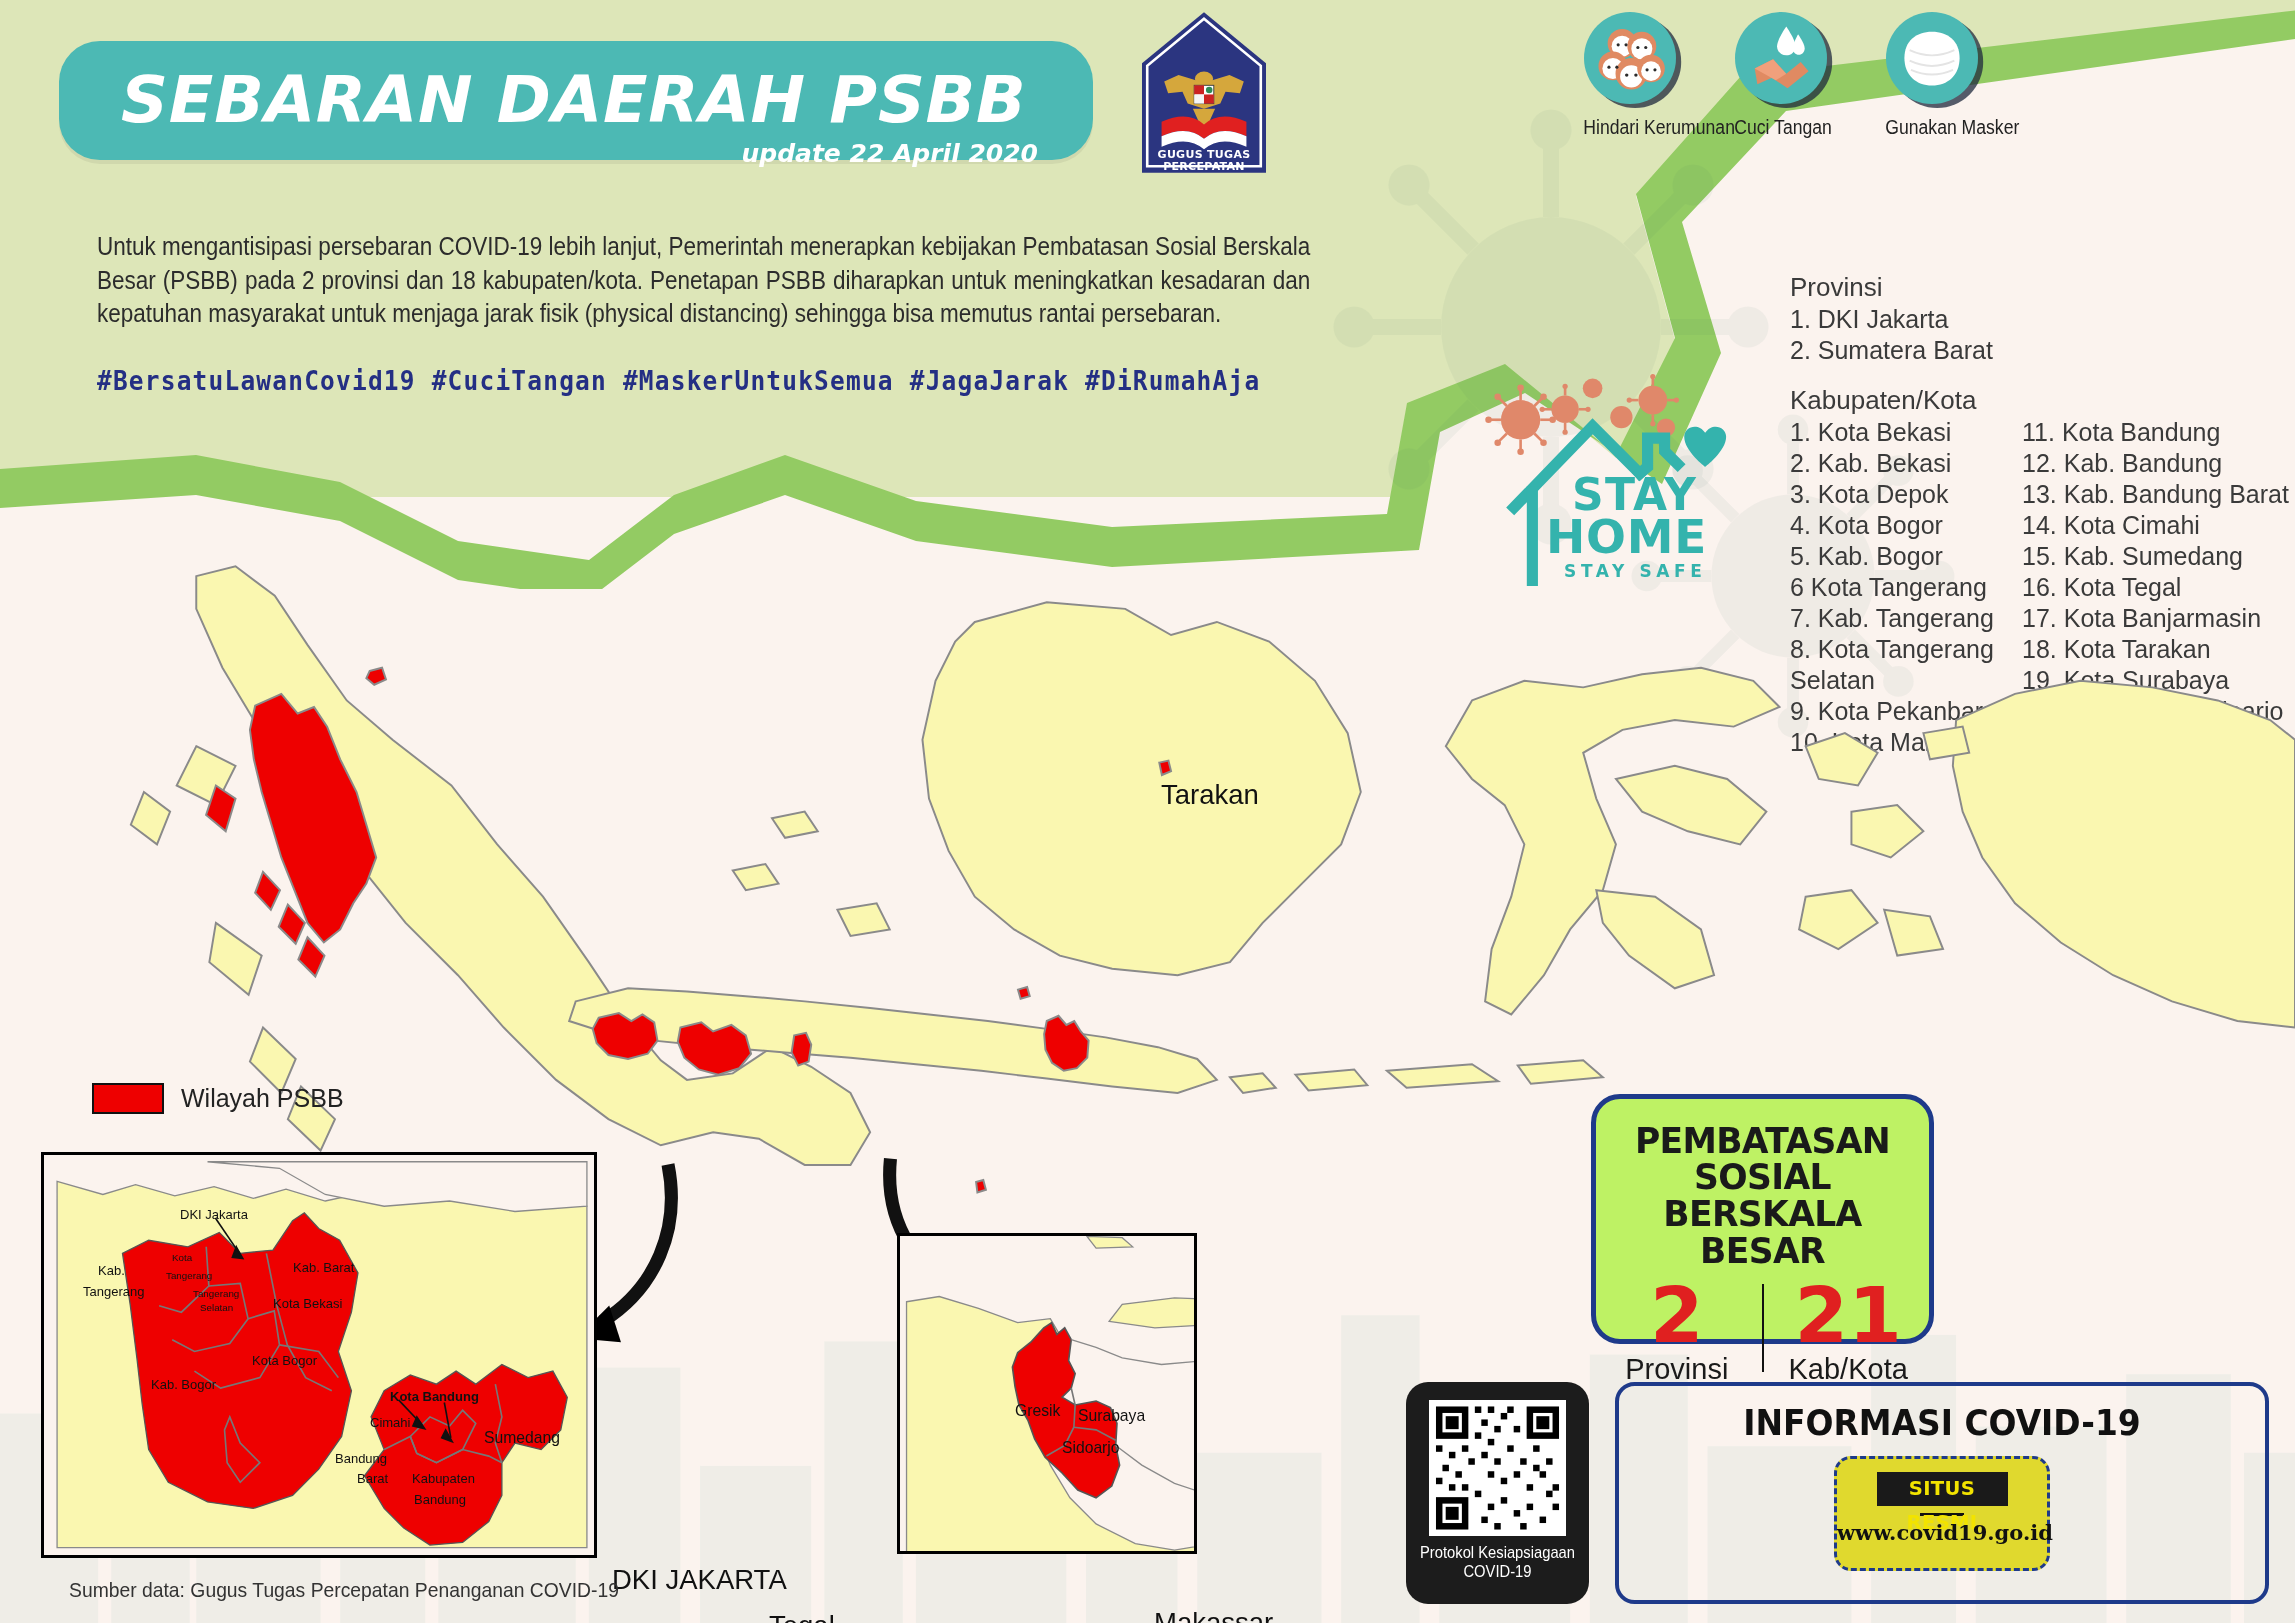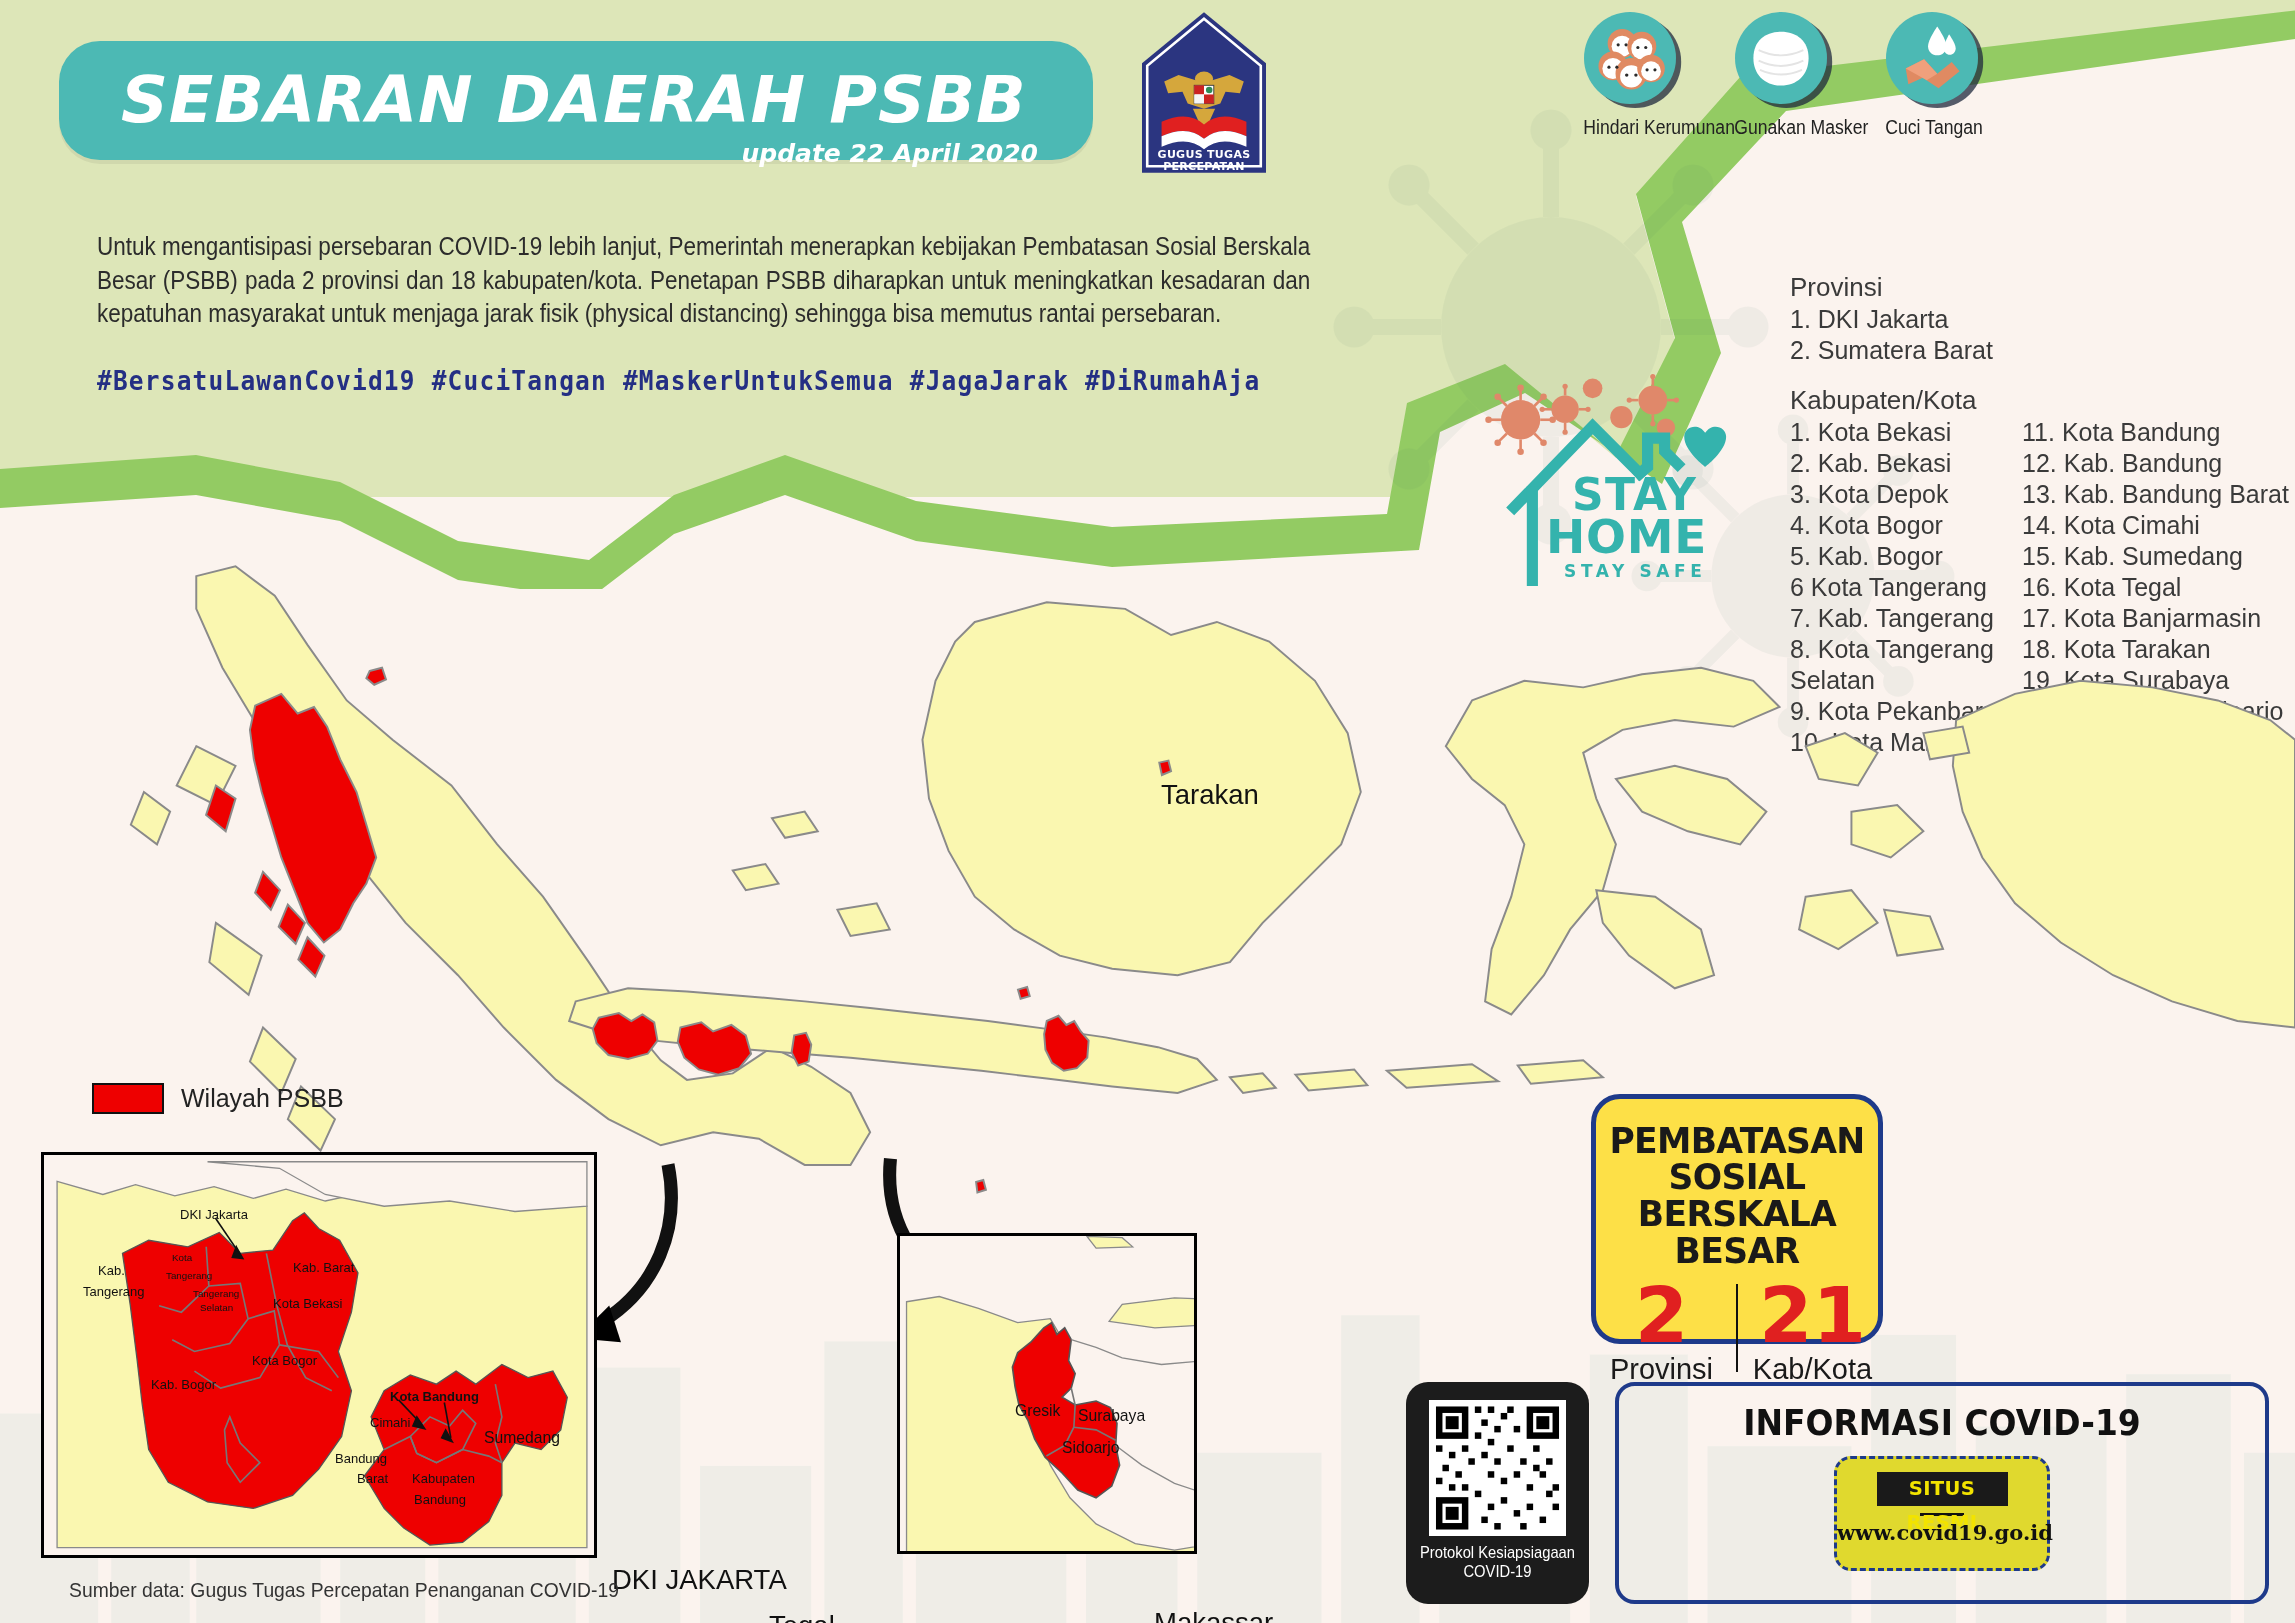--- a/index.html
+++ b/index.html
@@ -146,22 +146,22 @@
   .ins-label { position:absolute; font-size:13px; color:#111; white-space:nowrap; }
   .ins-label.sm { font-size:9.8px; }
   .ins-label.lg { font-size:15.7px; }
 
   
   .source { position:absolute; left:69px; top:1578px; font-size:21px; color:#333;
             transform: scaleX(.92); transform-origin:left top; white-space:nowrap;}
 
   
   .statbox {
-    position:absolute; left:1591px; top:1094px; width:292px; height:250px;
-    background:#fde047; border:5.2px solid #1e3a8a; border-radius:29px;
+    position:absolute; left:1591px; top:1094px; width:343px; height:250px;
+    background:#bef264; border:5.2px solid #1e3a8a; border-radius:29px;
     text-align:center;
   }
   .stat-title {
     margin-top:23.6px; font-family:"DejaVu Sans", sans-serif; font-weight:bold;
     font-size:36px; line-height:1.02; color:#1a1a1a; letter-spacing:-0.7px;
     transform:scaleX(.96);
   }
   .stat-row { display:flex; justify-content:center; align-items:stretch; margin-top:7.9px; }
   .stat-cell { width:151px; }
   .stat-num { font-family:"DejaVu Sans", sans-serif; font-weight:bold;
@@ -349,41 +349,41 @@
             </g>
           </g>
         </svg>
       </div>
       <div class="icon-label">Hindari Kerumunan</div>
     </div>
 
     <div class="icon-item">
       <div class="icon-circle">
         <svg viewBox="0 0 140 140" style="width:92px;height:92px;">
+          <path d="M78 22 C78 22 64 42 64 52 C64 60 70 66 78 66 C86 66 92 60 92 52 C92 42 78 22 78 22 Z" fill="#fff"></path>
+          <path d="M96 34 C96 34 88 48 88 55 C88 61 92 65 97 65 C102 65 106 61 106 55 C106 48 96 34 96 34 Z" fill="#fff"></path>
+          <path d="M30 86 L58 72 L78 94 L100 76 L112 90 L80 116 L56 100 L34 110 Z" fill="#e08a62"></path>
+          <path d="M30 86 L58 72 L78 94 L62 104 Z" fill="#f0a07c"></path>
+        </svg>
+      </div>
+      <div class="icon-label">Cuci Tangan</div>
+    </div>
+
+    <div class="icon-item">
+      <div class="icon-circle">
+        <svg viewBox="0 0 140 140" style="width:92px;height:92px;">
           <path d="M70 30 C94 30 112 44 112 70 C112 96 94 112 70 112 C46 112 28 96 28 70 C28 44 46 30 70 30 Z" fill="#ffffff"></path>
           <g stroke="#e4e4e4" stroke-width="3" fill="none">
             <path d="M36 58 Q70 74 104 58"></path>
               <path d="M36 74 Q70 90 104 74"></path>
               <path d="M38 88 Q70 102 102 88"></path>
           </g>
         </svg>
       </div>
       <div class="icon-label">Gunakan Masker</div>
-    </div>
-
-    <div class="icon-item">
-      <div class="icon-circle">
-        <svg viewBox="0 0 140 140" style="width:92px;height:92px;">
-          <path d="M78 22 C78 22 64 42 64 52 C64 60 70 66 78 66 C86 66 92 60 92 52 C92 42 78 22 78 22 Z" fill="#fff"></path>
-          <path d="M96 34 C96 34 88 48 88 55 C88 61 92 65 97 65 C102 65 106 61 106 55 C106 48 96 34 96 34 Z" fill="#fff"></path>
-          <path d="M30 86 L58 72 L78 94 L100 76 L112 90 L80 116 L56 100 L34 110 Z" fill="#e08a62"></path>
-          <path d="M30 86 L58 72 L78 94 L62 104 Z" fill="#f0a07c"></path>
-        </svg>
-      </div>
-      <div class="icon-label">Cuci Tangan</div>
     </div>
   </div>
 
   <div class="intro">Untuk mengantisipasi persebaran COVID-19 lebih lanjut, Pemerintah menerapkan kebijakan Pembatasan Sosial Berskala Besar (PSBB) pada 2 provinsi dan 18 kabupaten/kota. Penetapan PSBB diharapkan untuk meningkatkan kesadaran dan kepatuhan masyarakat untuk menjaga jarak fisik (physical distancing) sehingga bisa memutus rantai persebaran.</div>
   <div class="hashtags">#BersatuLawanCovid19  #CuciTangan  #MaskerUntukSemua  #JagaJarak  #DiRumahAja</div>
 
   <div class="stayhome">
     <svg viewBox="0 0 400 330" style="position:absolute;left:0;top:0;width:262px;height:216px;">
 
       <g fill="#e0886a">

